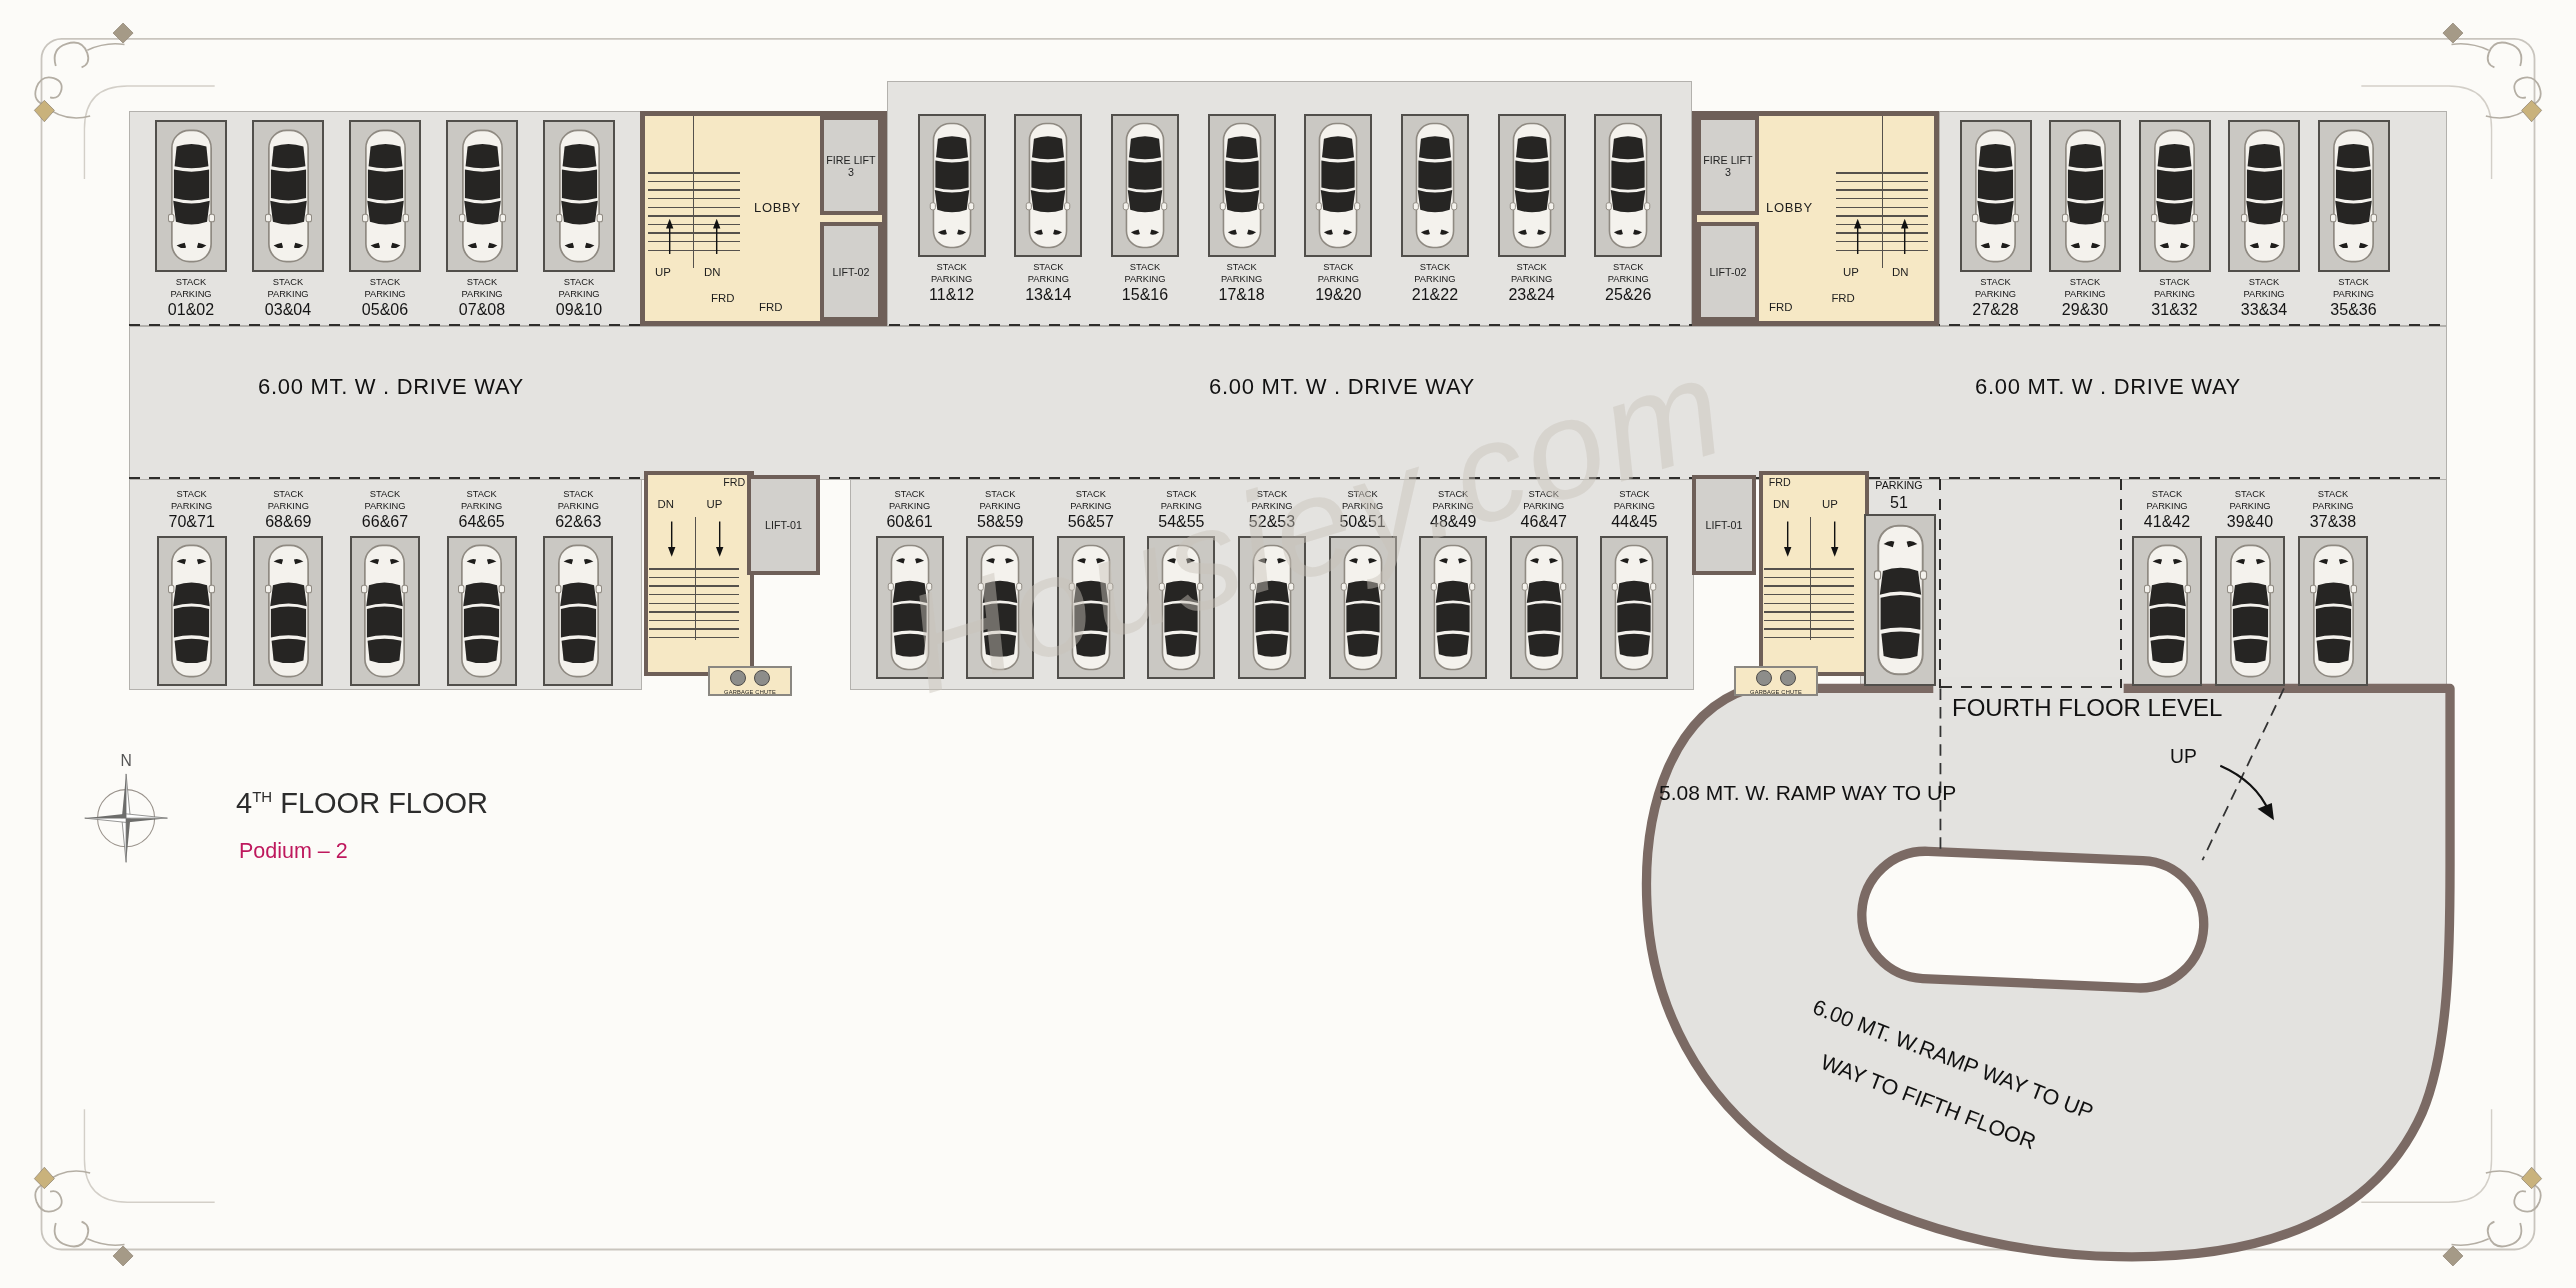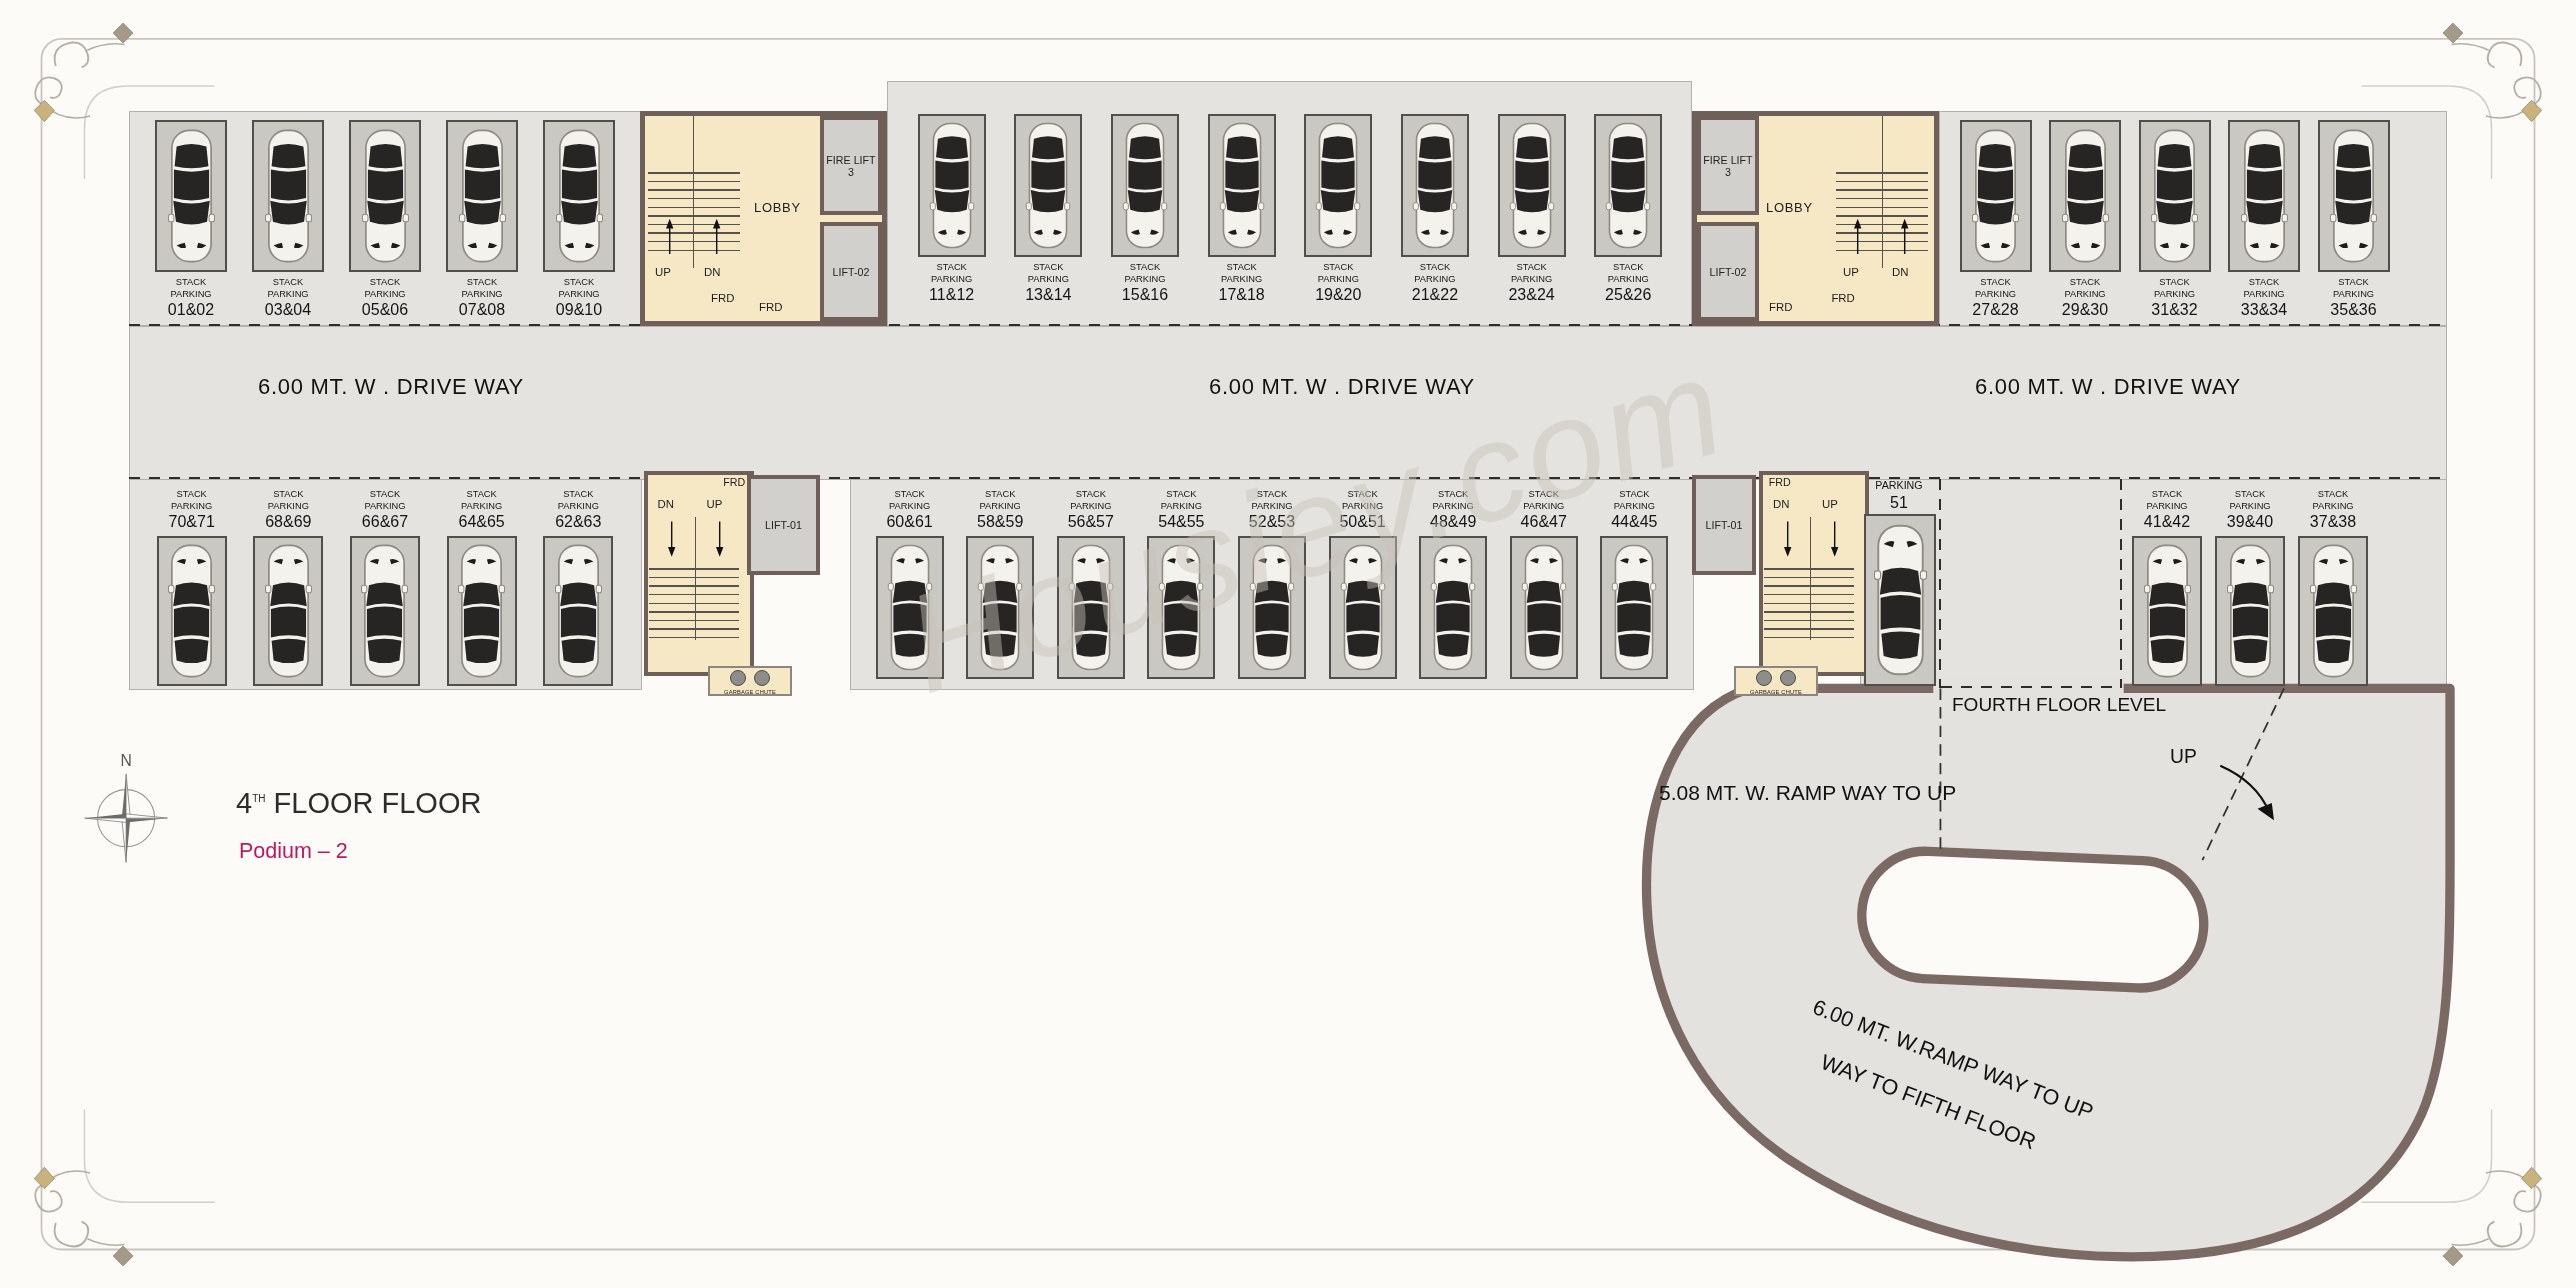--- a/index.html
+++ b/index.html
@@ -33,21 +33,21 @@
   .arr{position:absolute;width:11.4px;}
   .stairzone{position:absolute;}
   .chute{position:absolute;background:#f6e8c5;border:2.1px solid #8a8781;box-sizing:border-box;text-align:center;}
   .chute .c{display:inline-block;width:14.3px;height:14.3px;border-radius:50%;background:#8d8d8a;border:1.4px solid #4e4c49;margin:2.1px 3.6px 0;}
   .chute .t{font-size:5.7px;letter-spacing:0.2px;color:#222;display:block;margin-top:0.7px;}
   .drv{position:absolute;font-size:22px;font-weight:500;letter-spacing:0.7px;color:#111;z-index:7;white-space:nowrap;}
   .ramp-txt{position:absolute;color:#111;z-index:9;white-space:nowrap;}
   .wm{position:absolute;left:758px;top:444px;width:1116px;text-align:center;font-size:140px;font-style:italic;
       color:#c9c3ba;opacity:.45;transform:rotate(-17deg);z-index:12;letter-spacing:4.3px;pointer-events:none;}
   .title1{position:absolute;left:236px;top:787px;font-size:29px;color:#2c2c2c;z-index:7;}
-  .title1 sup{font-size:10px;}
+  .title1 sup{font-size:15px;}
   .title2{position:absolute;left:239px;top:839px;font-size:21.5px;color:#be185d;z-index:7;}
   svg text{font-family:"Liberation Sans",sans-serif;}
 </style>
 </head>
 <body>
 
 <div id="canvas">
 
   <svg class="abs" width="0" height="0" aria-hidden="true">
     <defs>
@@ -650,21 +650,21 @@
       <span>PARKING</span>
       <span class="num">51</span>
     </div>
     <div class="box" style="position:absolute;left:172px;top:43px;width:72px;height:172px;">
       <svg style="width:57px;height:154px;" viewBox="0 0 80 215" width="57" height="154">
           <use href="#car-sym" width="80" height="215"></use>
         </svg>
     </div>
   </div>
 
-  <div class="ramp-txt" style="left:1952px;top:694px;font-size:19px;">FOURTH FLOOR LEVEL</div>
+  <div class="ramp-txt" style="left:1952px;top:694px;font-size:24px;">FOURTH FLOOR LEVEL</div>
   <div class="ramp-txt" style="left:2170px;top:746px;font-size:19.3px;">UP</div>
   <div class="ramp-txt" style="left:1659px;top:781px;font-size:21px;">5.08  MT. W. RAMP WAY TO UP</div>
   <div class="ramp-txt" style="left:1818px;top:995px;font-size:21.5px;transform:rotate(21deg);transform-origin:left top;">6.00 MT. W.RAMP WAY TO UP</div>
   <div class="ramp-txt" style="left:1826px;top:1050px;font-size:21.5px;transform:rotate(21deg);transform-origin:left top;">WAY TO FIFTH FLOOR</div>
 
   <svg class="abs" style="left:79px;top:750px;z-index:7;" width="107" height="122" viewBox="0 0 150 170">
     <text x="66" y="22" font-size="22" fill="#555" text-anchor="middle">N</text>
     <circle cx="66" cy="95" r="40" fill="none" stroke="#9a938c" stroke-width="1.5"></circle>
     <polygon points="66,33 60,95 66,95" fill="#6d6d6b"></polygon>
       <polygon points="66,33 72,95 66,95" fill="#fff" stroke="#6d6d6b" stroke-width="1"></polygon>

